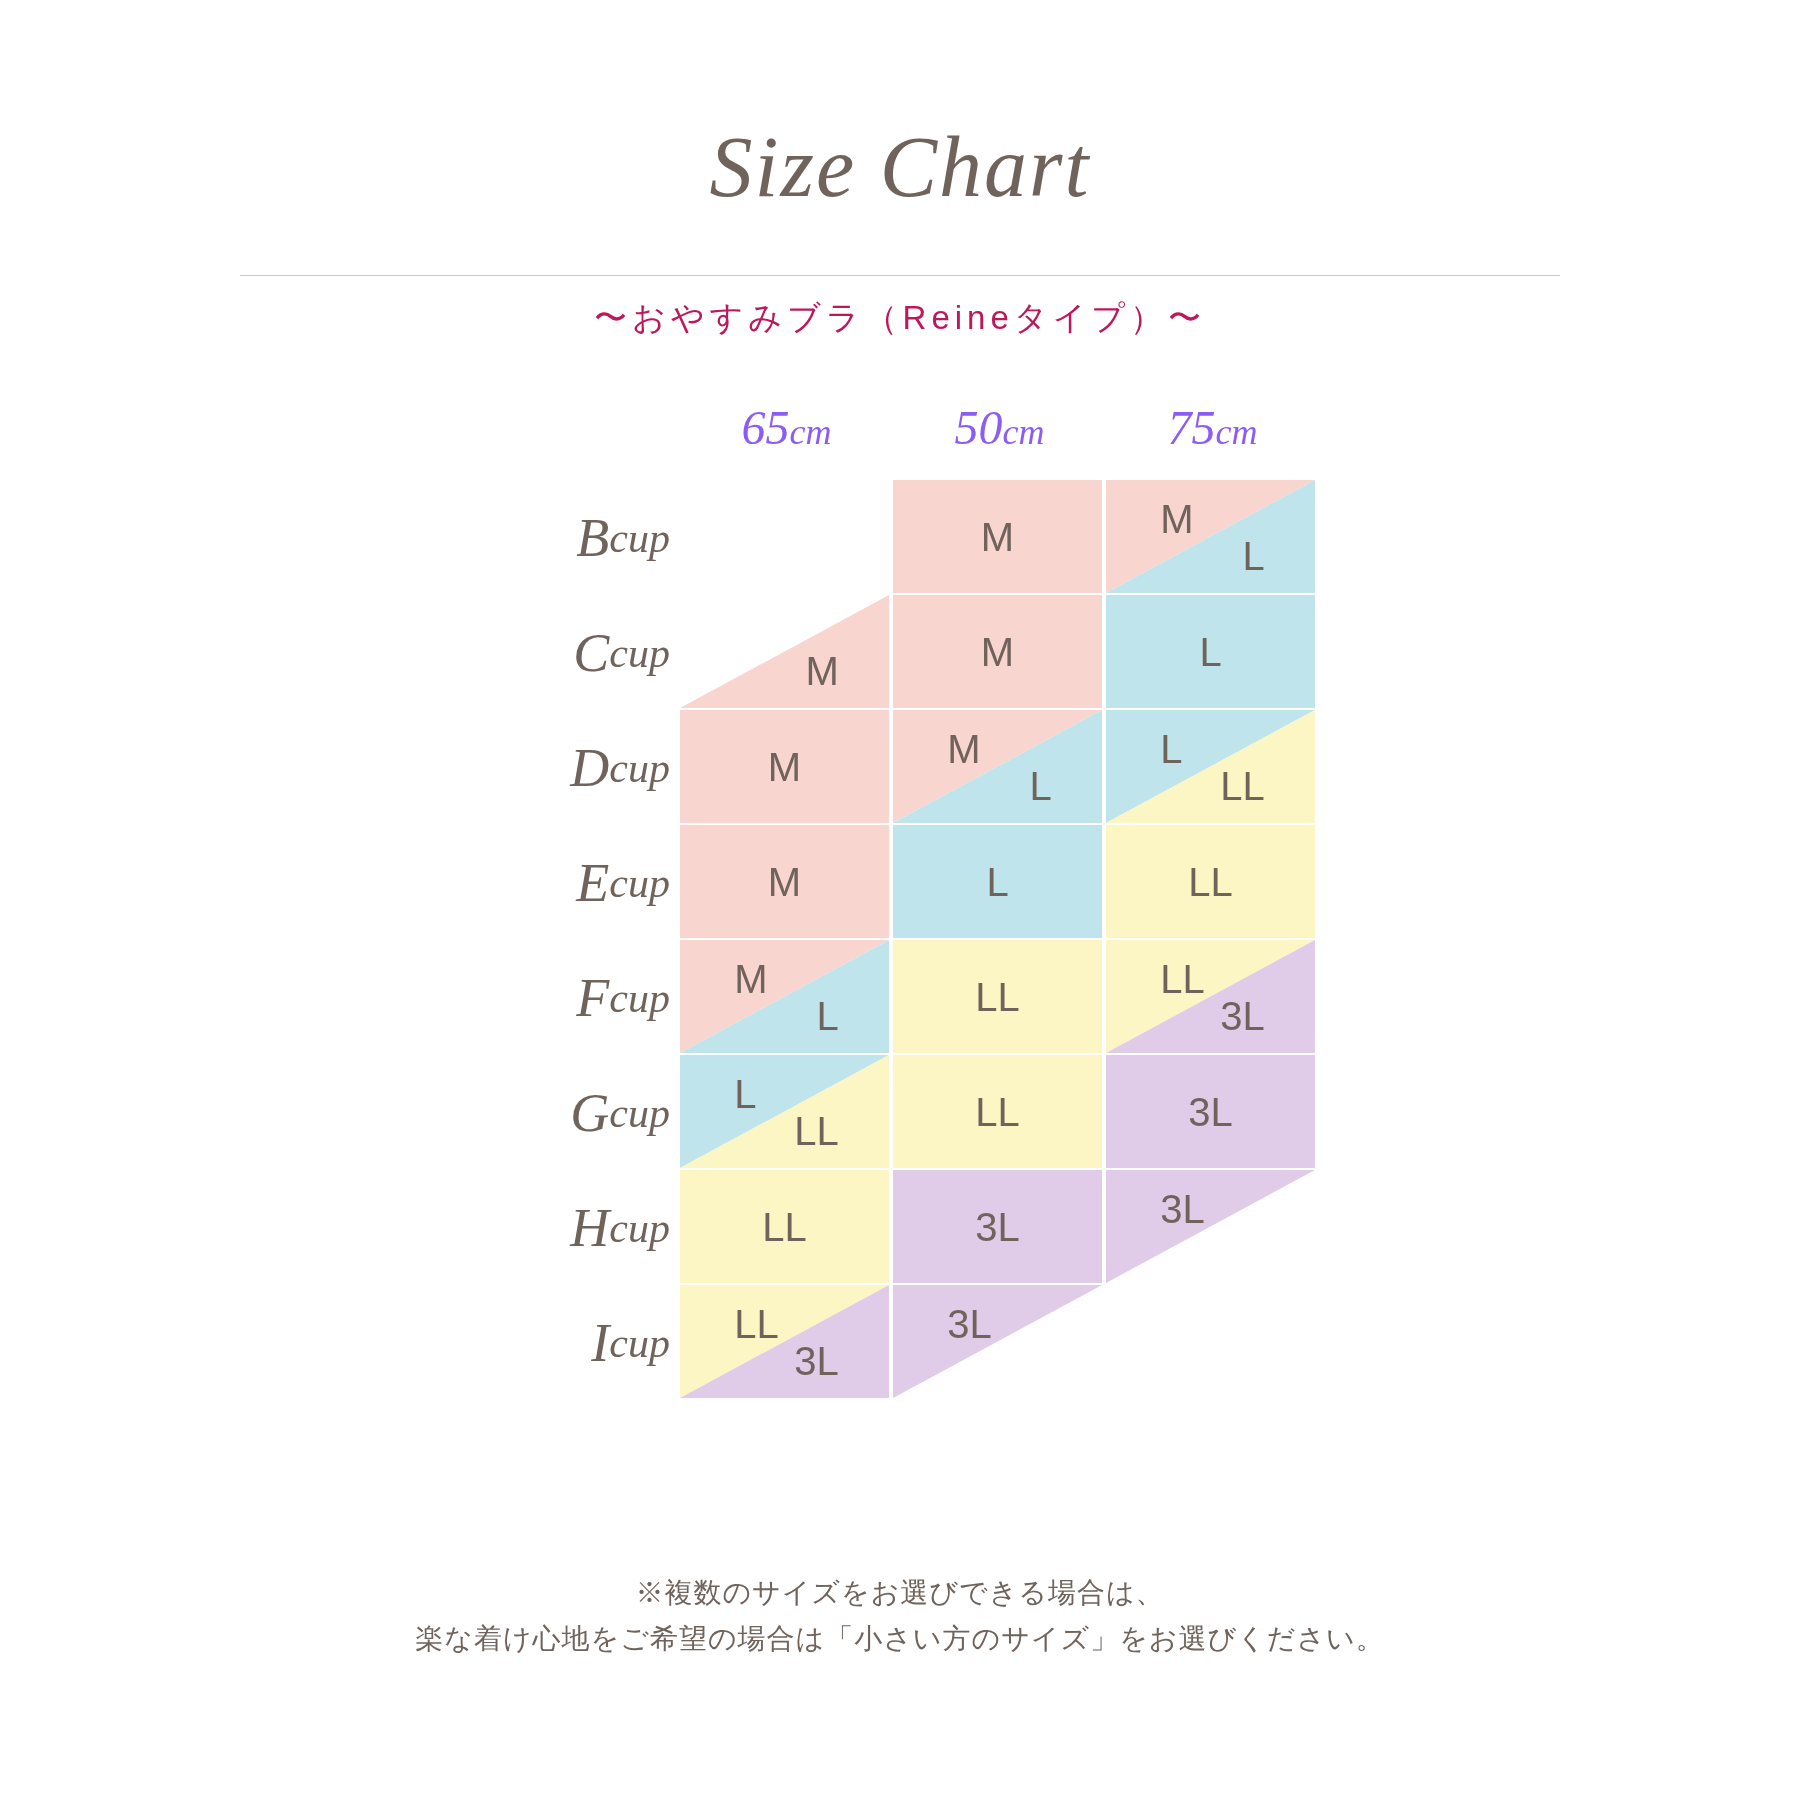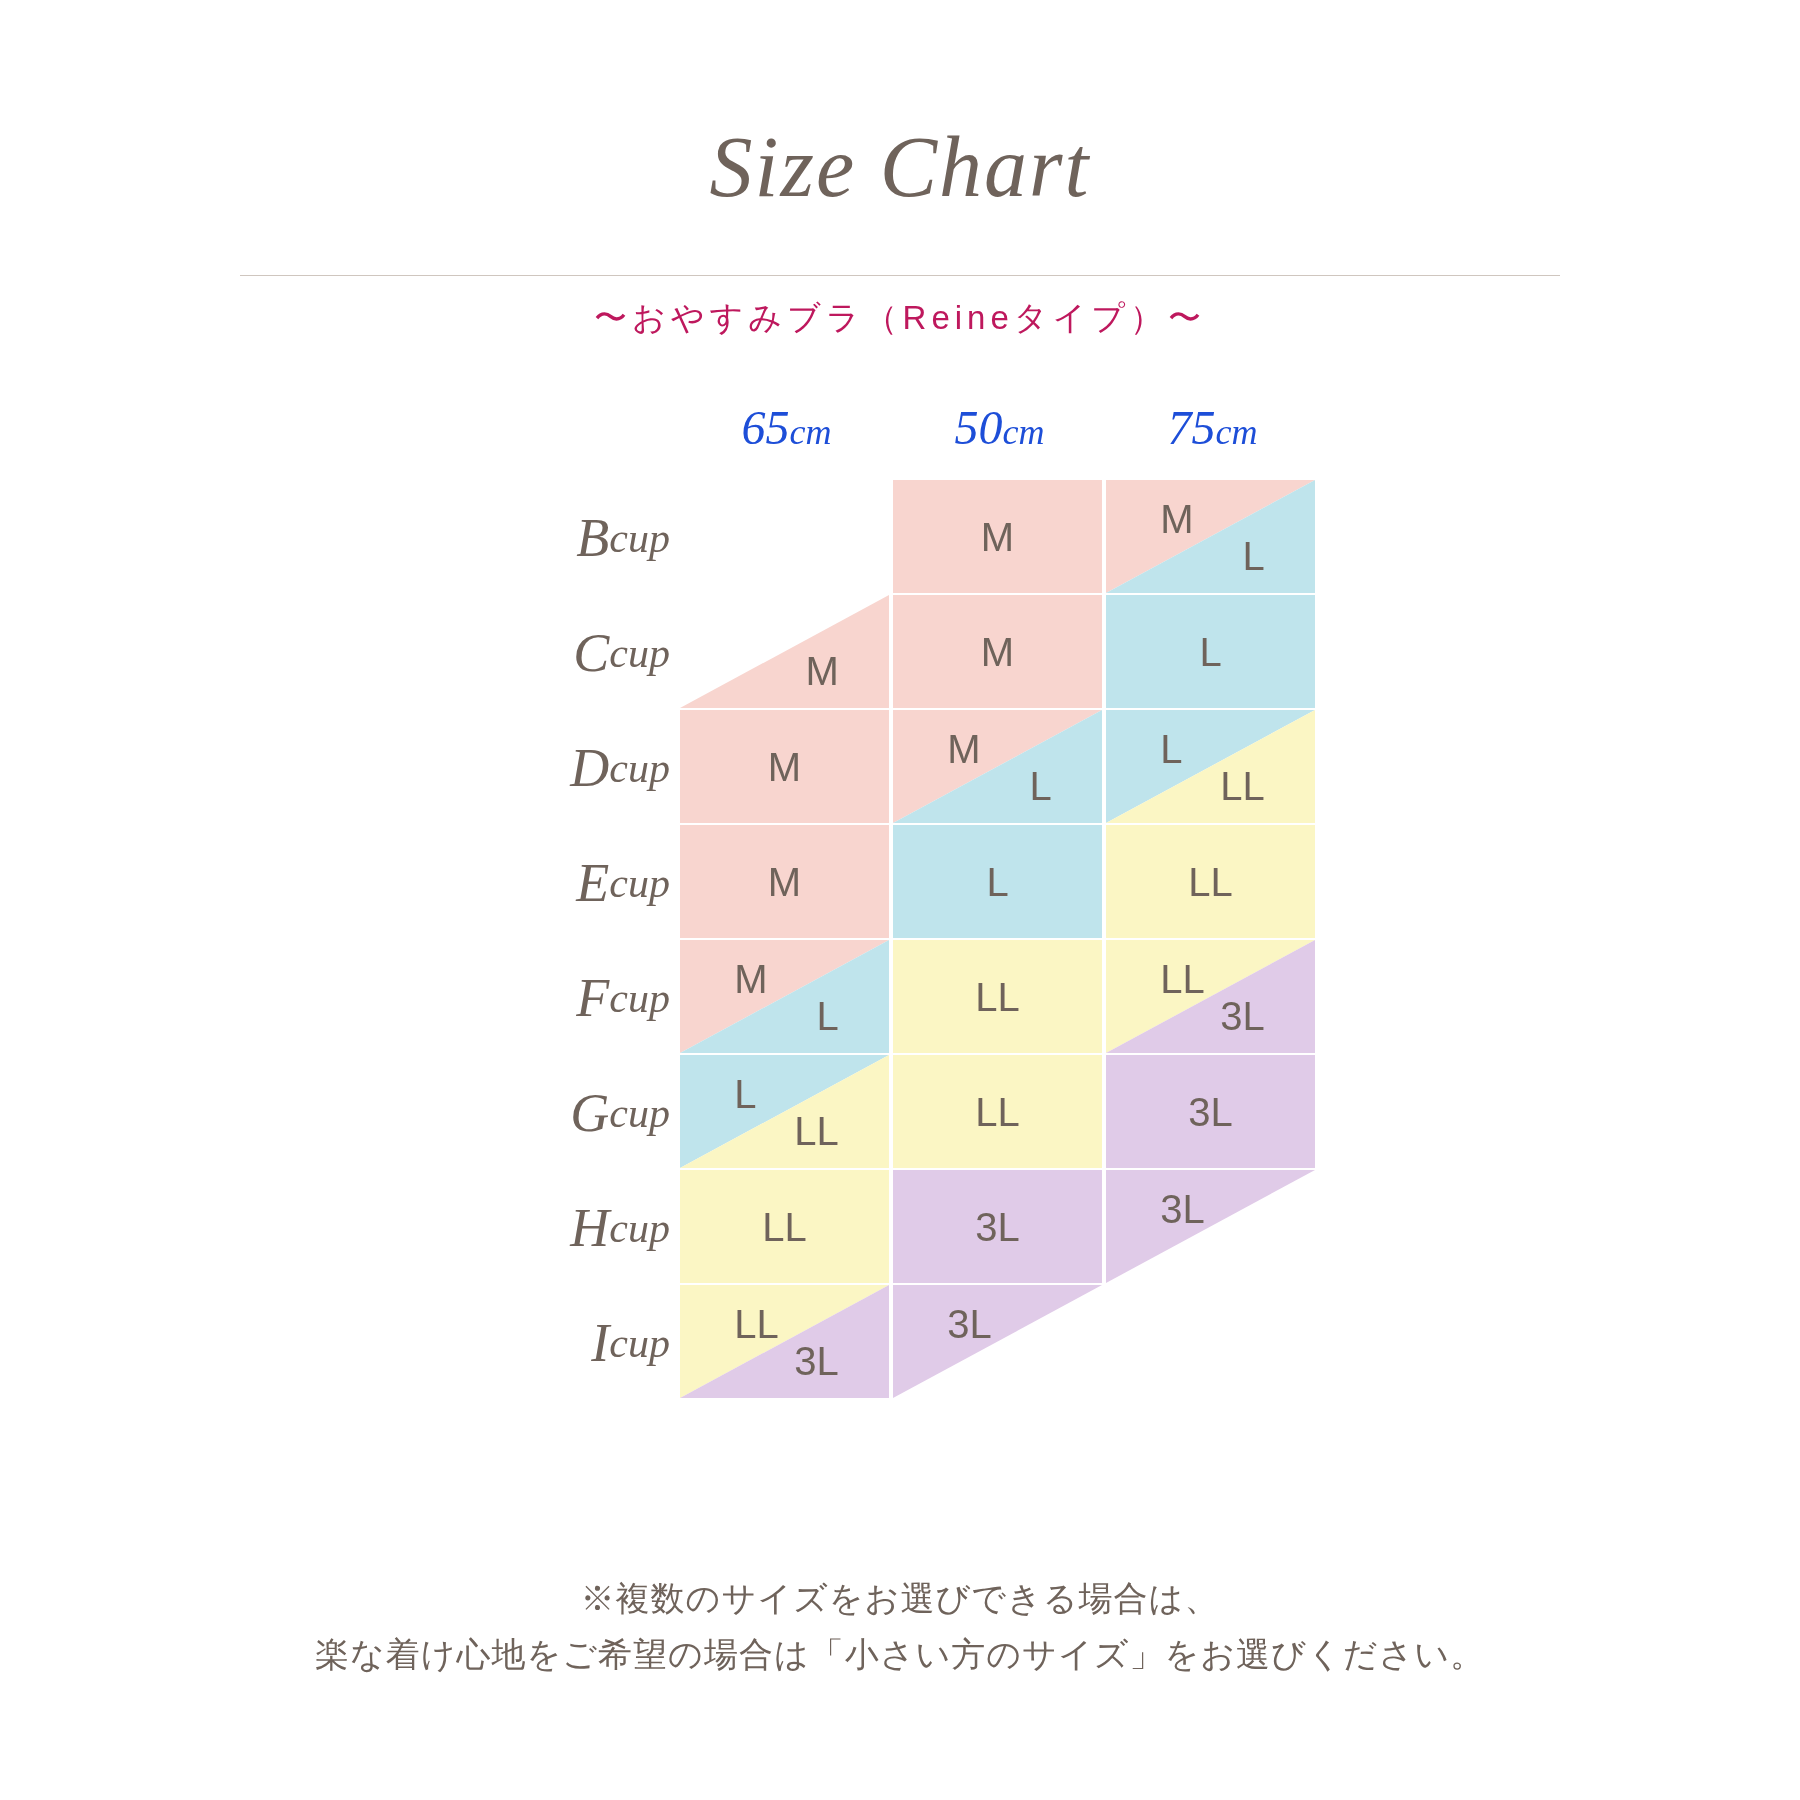--- a/index.html
+++ b/index.html
@@ -74,21 +74,21 @@
     width: 640px;
   }
   .col-header {
     position: absolute;
     top: 0;
     width: 213px;
     text-align: center;
     font-family: "Liberation Serif", serif;
     font-style: italic;
     font-size: 48px;
-    color: #1d4ed8;
+    color: #8b5cf6;
     white-space: nowrap;
   }
   .col-header .unit {
     font-size: 36px;
   }
 
   .row {
     position: relative;
     height: 115px;
     width: 820px;
@@ -167,21 +167,21 @@
     bottom: 15%;
   }
 
   
   .footnote {
     position: absolute;
     left: 0;
     top: 1570px;
     width: 1800px;
     text-align: center;
-    font-size: 34px;
+    font-size: 28px;
     line-height: 1.65;
     color: #6f635b;
     letter-spacing: 1px;
   }
 </style>
 </head>
 <body>
 
 <div class="page">
 

